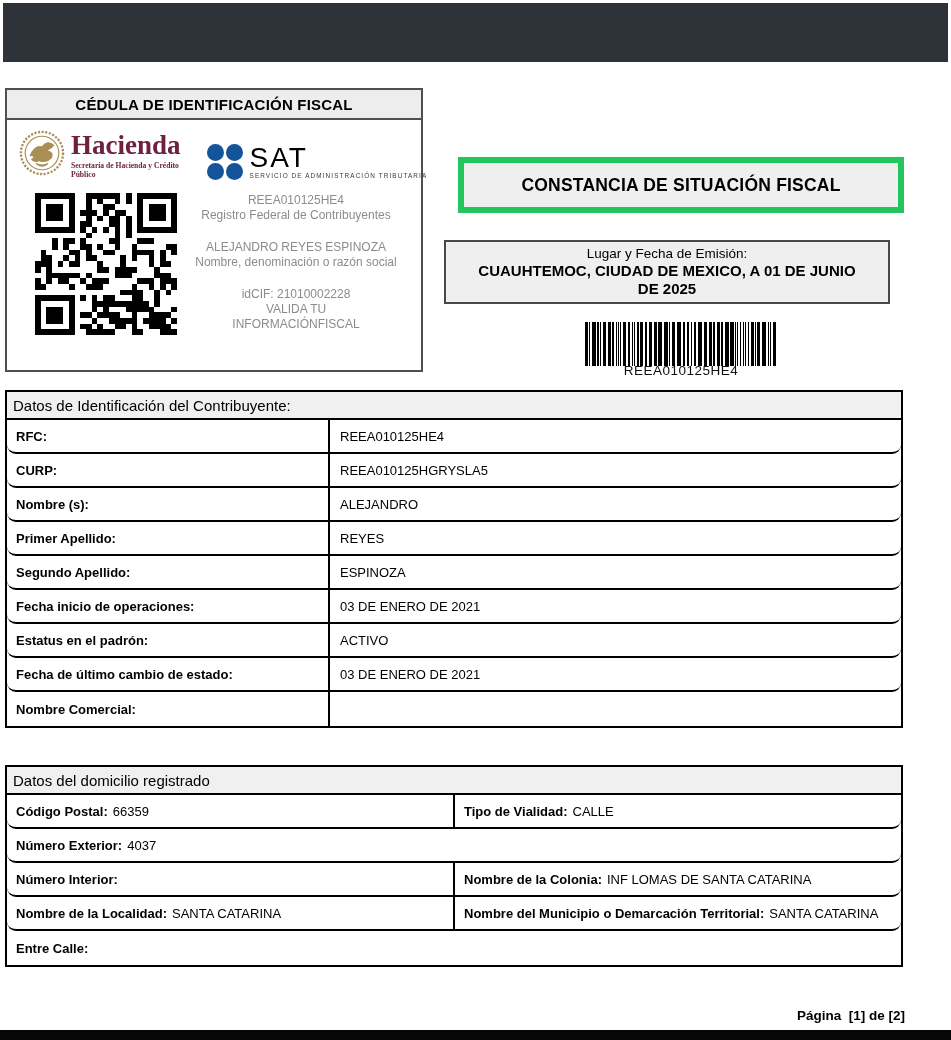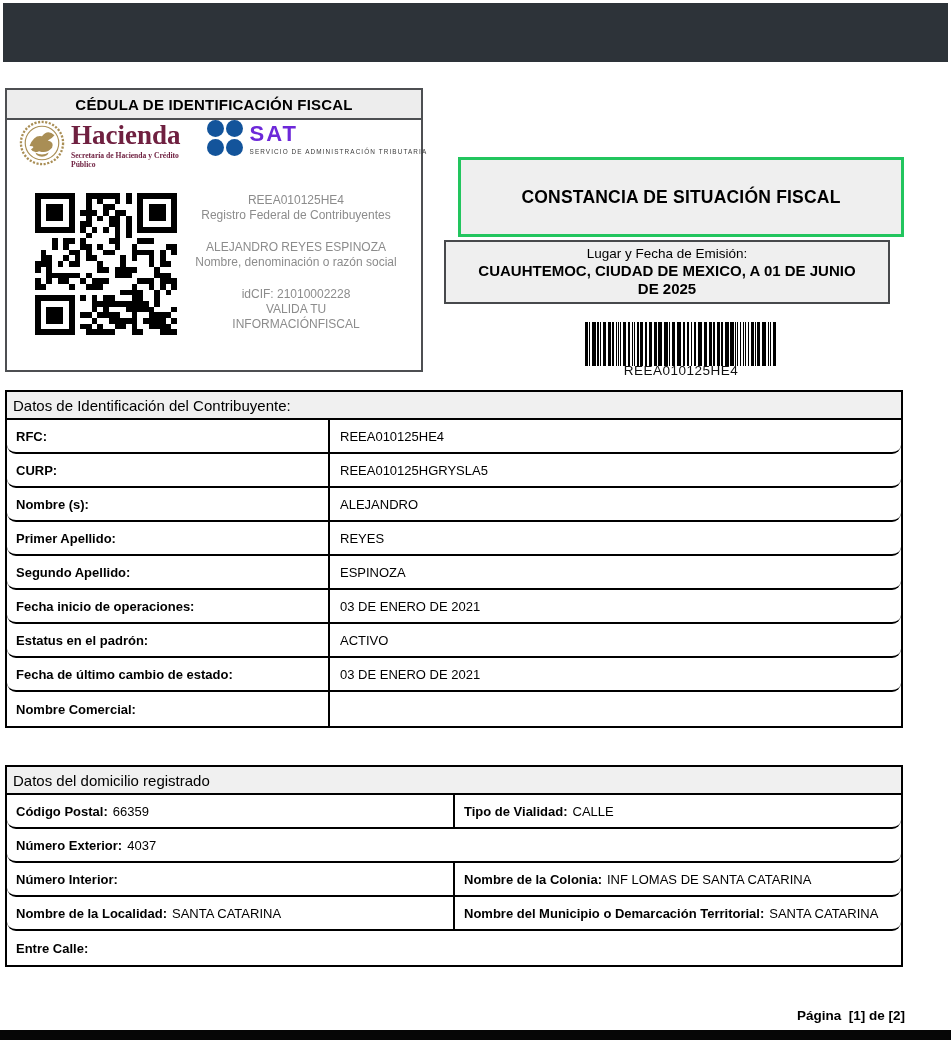--- a/index.html
+++ b/index.html
@@ -5,42 +5,42 @@
   * { margin:0; padding:0; box-sizing:border-box; }
   html,body { width:951px; height:1040px; background:#ffffff; font-family:"Liberation Sans", sans-serif; color:#000; }
   #page { position:relative; width:951px; height:1040px; overflow:hidden; background:#fff; }
 
   .topbar { position:absolute; left:3px; right:3px; top:3px; height:59px; background:#2d3339; }
   .bottombar { position:absolute; left:0; right:0; top:1030px; height:10px; background:#060606; }
 
   
   .cedula-card { position:absolute; left:5px; top:88px; width:418px; height:284px; border:2px solid #4d4f52; background:#fff; }
   .cedula-header { height:30px; background:#ededed; border-bottom:2px solid #4d4f52; font-weight:bold; font-size:15px; text-align:center; line-height:29px; letter-spacing:.2px; }
-  .logo-row { display:flex; align-items:flex-start; padding:0 8px 2px 12px; height:62px; }
+  .logo-row { display:flex; align-items:flex-end; padding:7px 8px 2px 12px; height:62px; }
   .hac-block { display:flex; align-items:center; }
   .hac-text { margin-left:6px; display:flex; flex-direction:column; }
   .hac-name { font-family:"Liberation Serif", serif; font-weight:bold; font-size:27px; line-height:27px; color:#6f2040; }
   .hac-sub { font-size:7.6px; font-weight:bold; color:#6f2040; margin-top:2px;font-family:Liberation Serif, serif; }
   .logo-sep { width:2px; height:40px; background:#b2975d; margin:0 12px 0 14px; }
   .sat-block { display:flex; align-items:center; }
   .sat-dots { display:grid; grid-template-columns:17px 17px; grid-template-rows:17px 17px; gap:2px; margin-right:7px; }
   .sat-dot { width:17px; height:17px; border-radius:50%; background:#13549b; }
   .sat-text { display:flex; flex-direction:column; }
-  .sat-name { font-weight:bold; font-size:22px; line-height:24px; color:#6d28d9; letter-spacing:2px; }
+  .sat-name { font-weight:normal; font-size:28px; line-height:24px; color:#000000; letter-spacing:2px; }
   .sat-sub { font-size:6.4px; letter-spacing:1.1px; color:#3a3a3a; margin-top:2px; white-space:nowrap; }
 
   .qr-row { display:flex; padding:11px 6px 0 28px; }
   .qr-box { width:142px; height:142px; flex:0 0 142px; }
   .qr-box svg { width:142px; height:142px; }
   .qr-info { flex:1; text-align:center; color:#8c8c8c; font-size:12px; line-height:15px; padding:0 4px; }
   .qr-info .gap { height:17px; }
   .qr-wrapline { max-width:215px; margin:0 auto; }
 
   
-  .constancia-box { position:absolute; left:458px; top:157px; width:446px; height:80px; background:#efefef; border:3px solid #22c55e; display:flex; align-items:center; justify-content:center; }
+  .constancia-box { position:absolute; left:458px; top:157px; width:446px; height:56px; background:#efefef; border:6px solid #22c55e; display:flex; align-items:center; justify-content:center; }
   .constancia-title { font-weight:bold; font-size:17.5px; letter-spacing:.2px; }
   .fecha-box { position:absolute; left:444px; top:240px; width:446px; height:64px; background:#efefef; border:2px solid #47494c; text-align:center; padding-top:4px; }
   .fecha-label { font-size:13.5px; }
   .fecha-value { font-weight:bold; font-size:15px; line-height:18px; max-width:380px; margin:1px auto 0; }
 
   .barcode-wrap { position:absolute; left:585px; top:322px; width:192px; text-align:center; }
   .barcode-wrap svg { width:192px; height:44px; display:block; }
   .barcode-label { font-size:13.5px; color:#111; margin-top:-3px; background:transparent; letter-spacing:.5px; }
 
   

